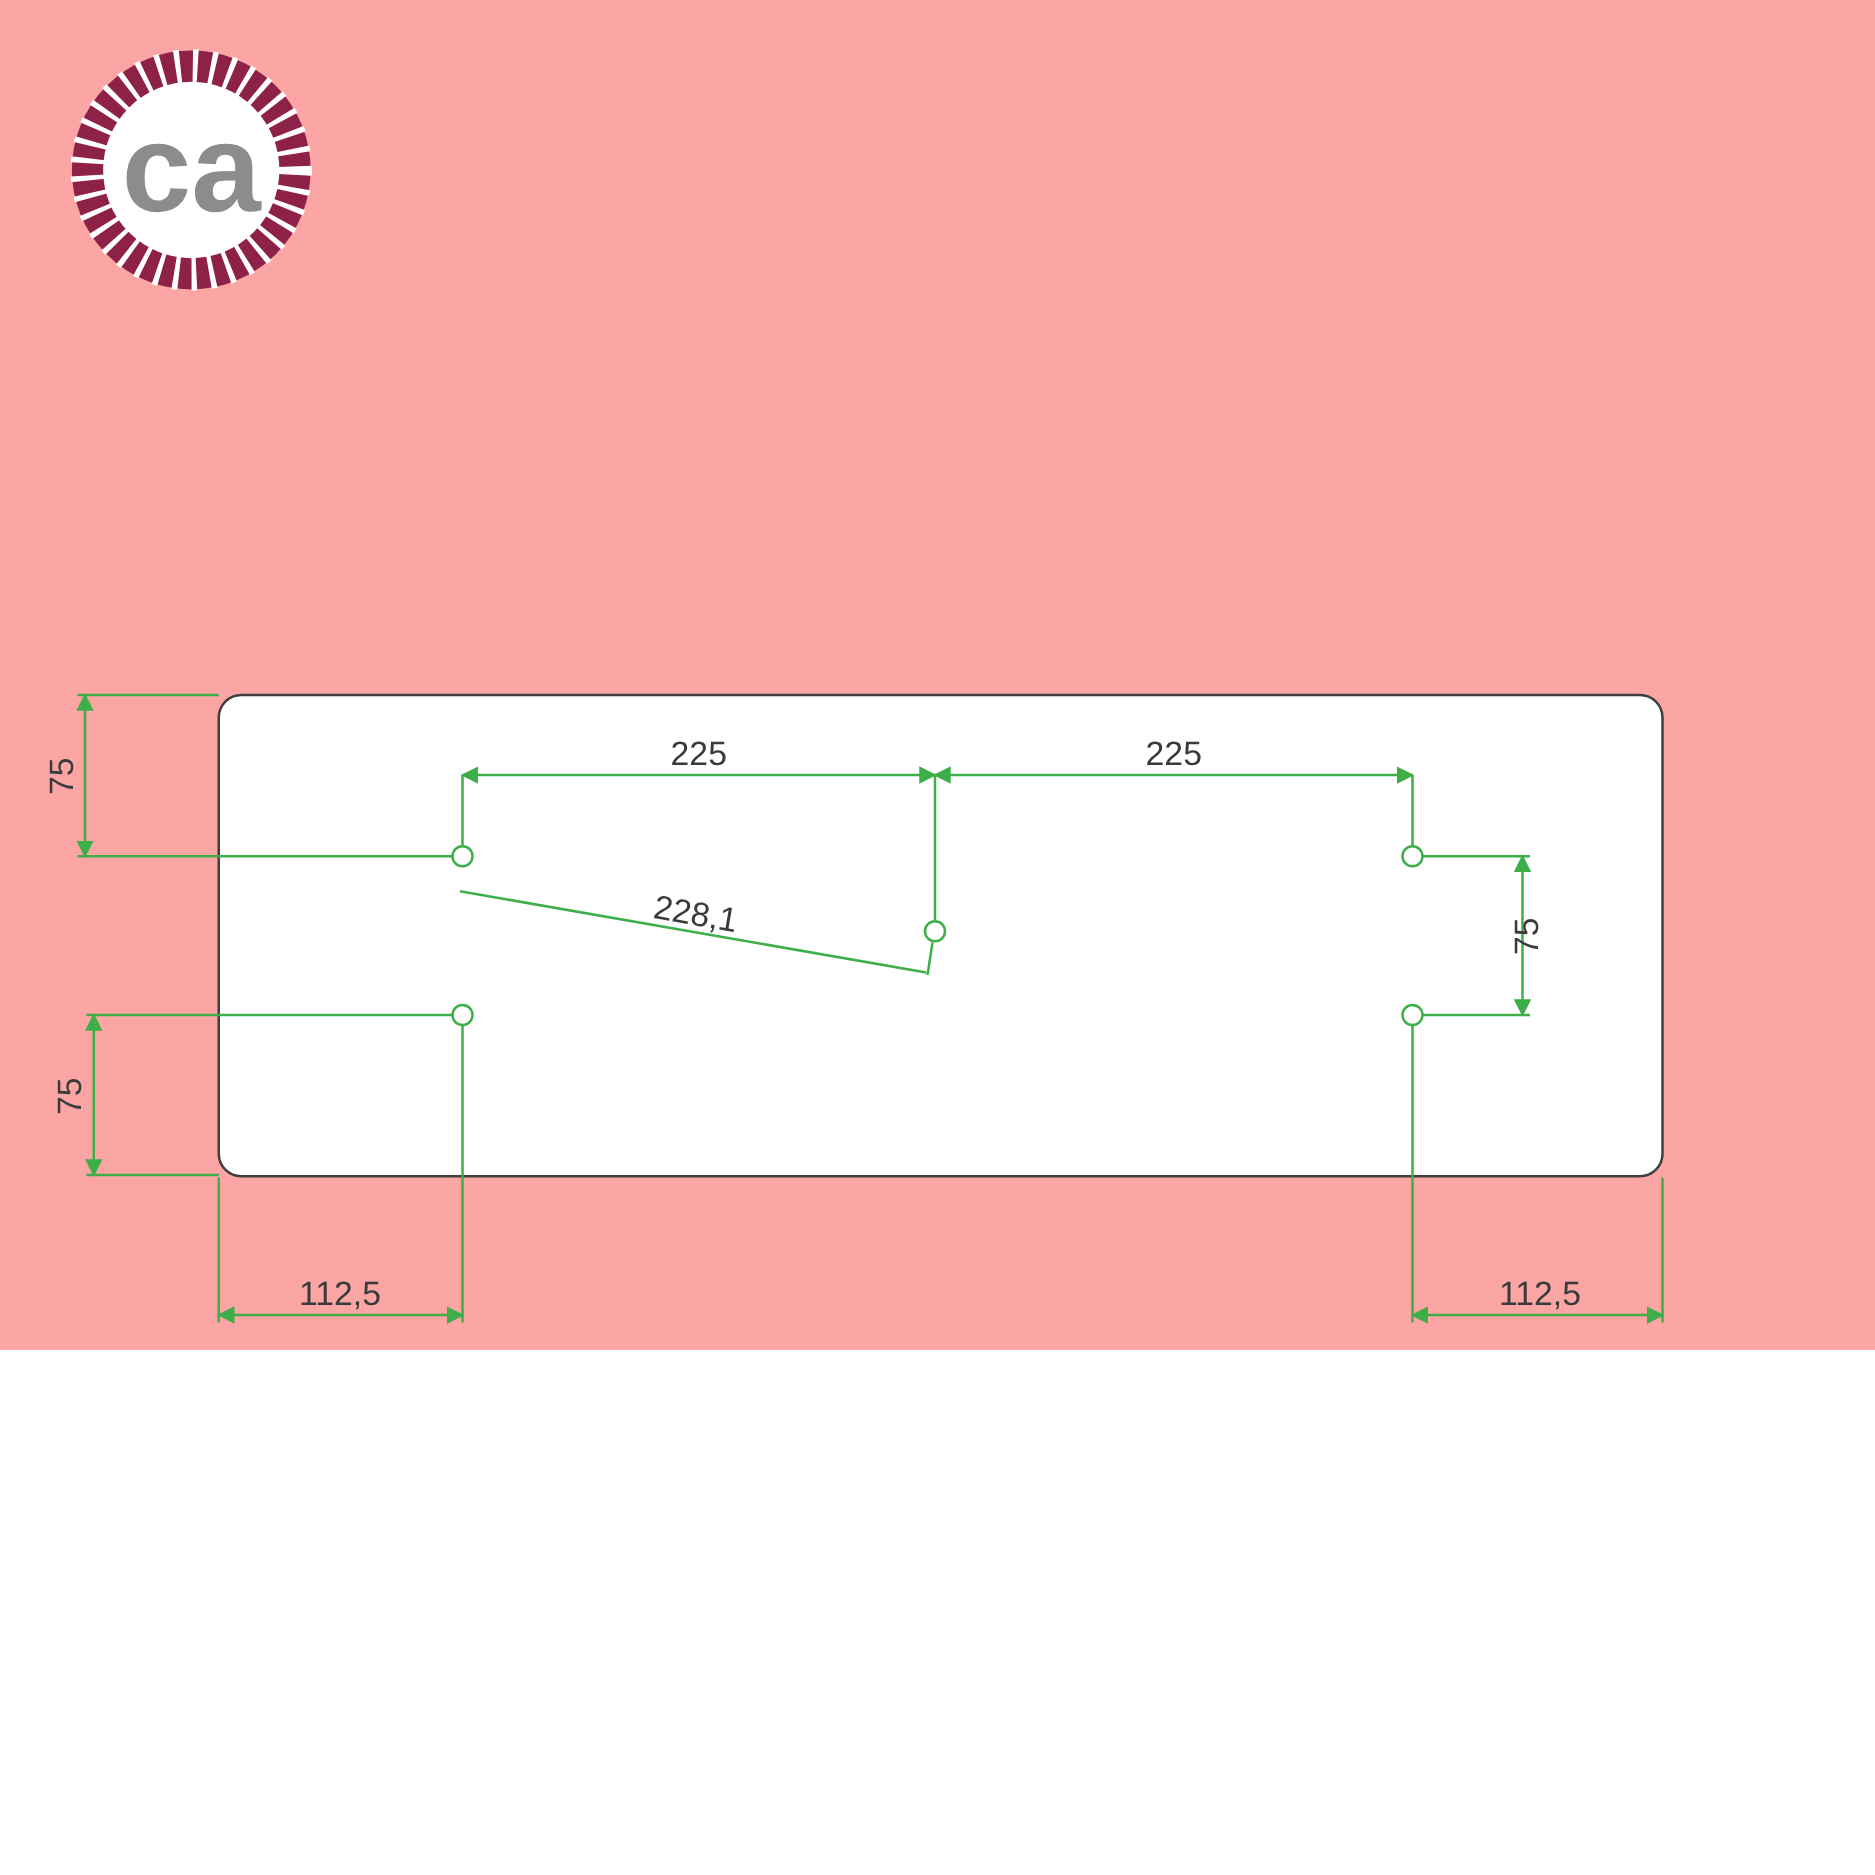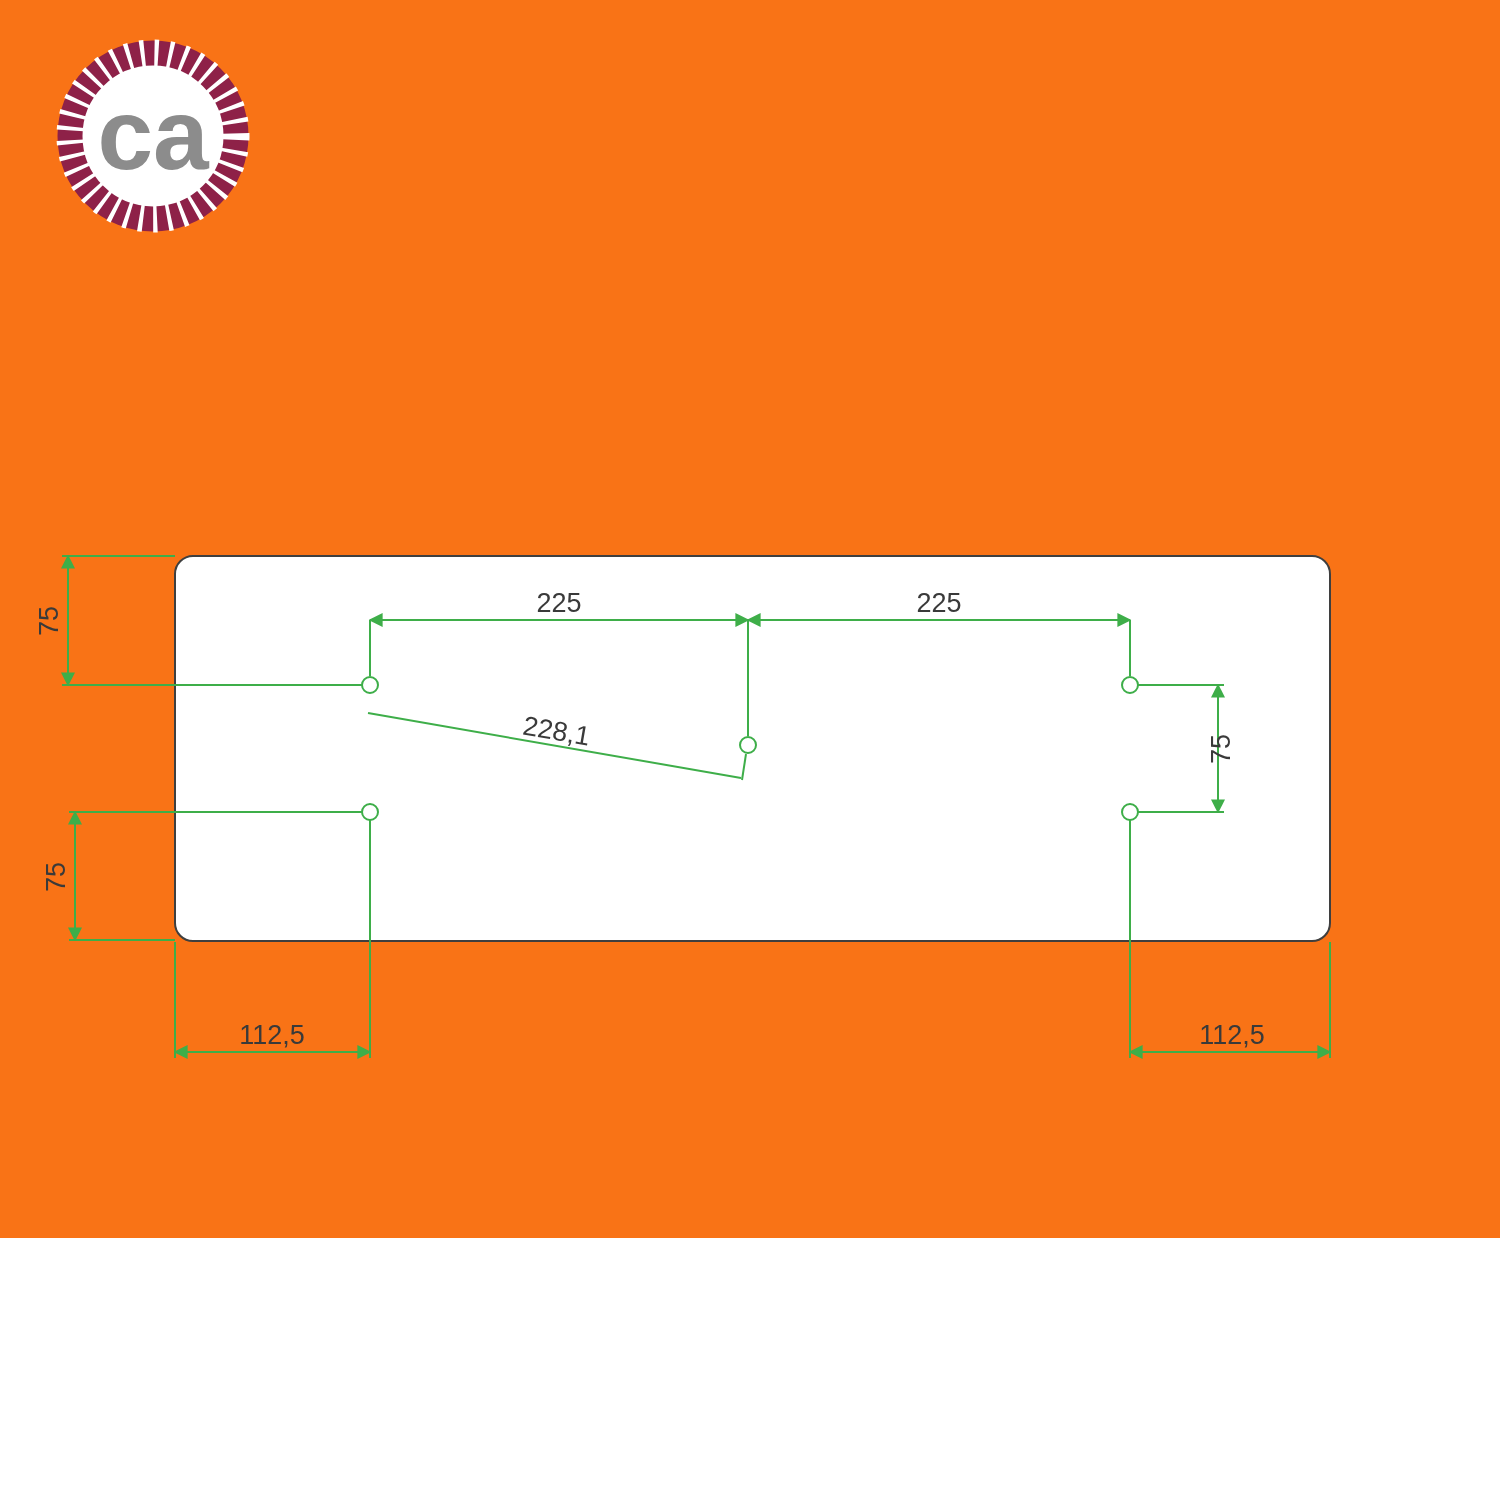--- a/index.html
+++ b/index.html
@@ -6,22 +6,22 @@
     margin: 0;
     padding: 0;
     width: 1500px;
     height: 1500px;
     background: #ffffff;
     font-family: "Liberation Sans", sans-serif;
   }
   #stage {
     position: relative;
     width: 1500px;
-    height: 1238px;
-    background: #f97316;
+    height: 1080px;
+    background: #fca5a5;
   }
   svg { display: block; }
 
   .plate {
     fill: #ffffff;
     stroke: var(--outline_gray, #3f3f3f);
     stroke-width: 2;
   }
   .ext-line, .dim-line {
     stroke: var(--dim_green, #3eae49);

